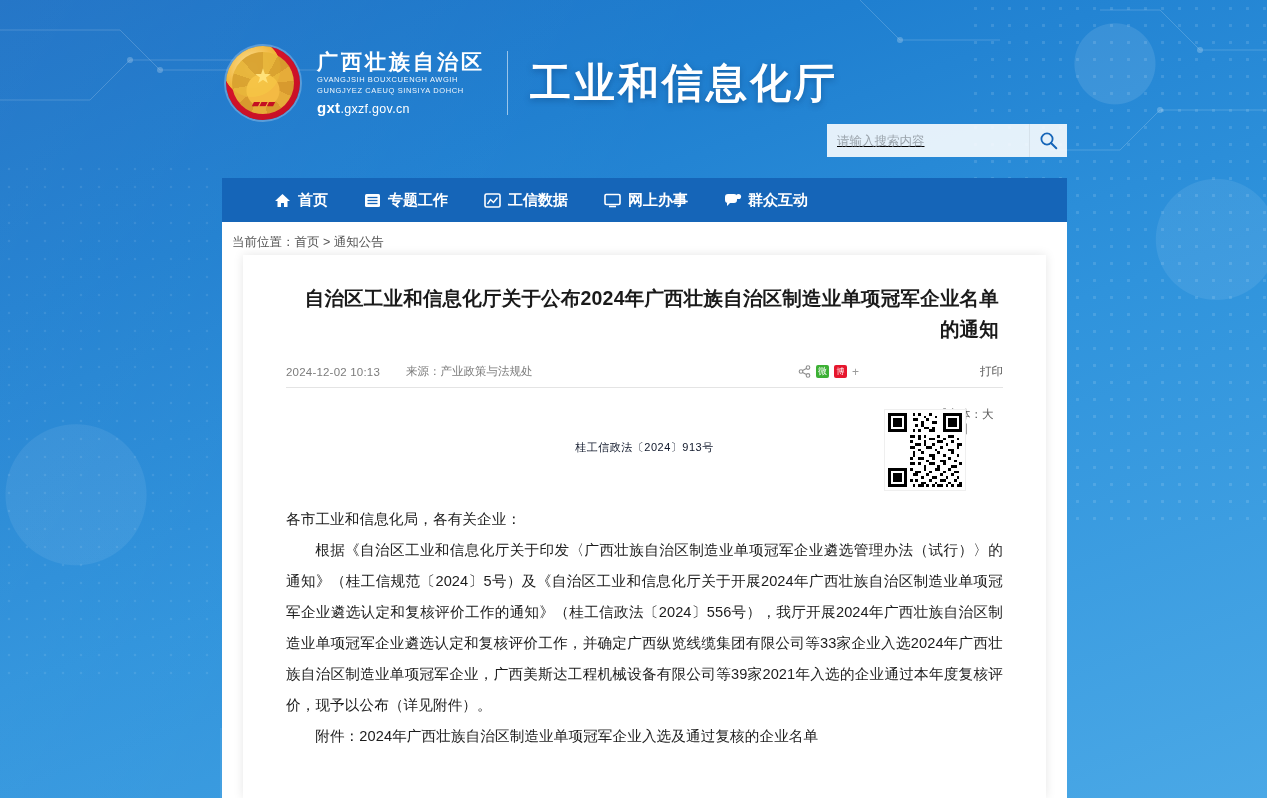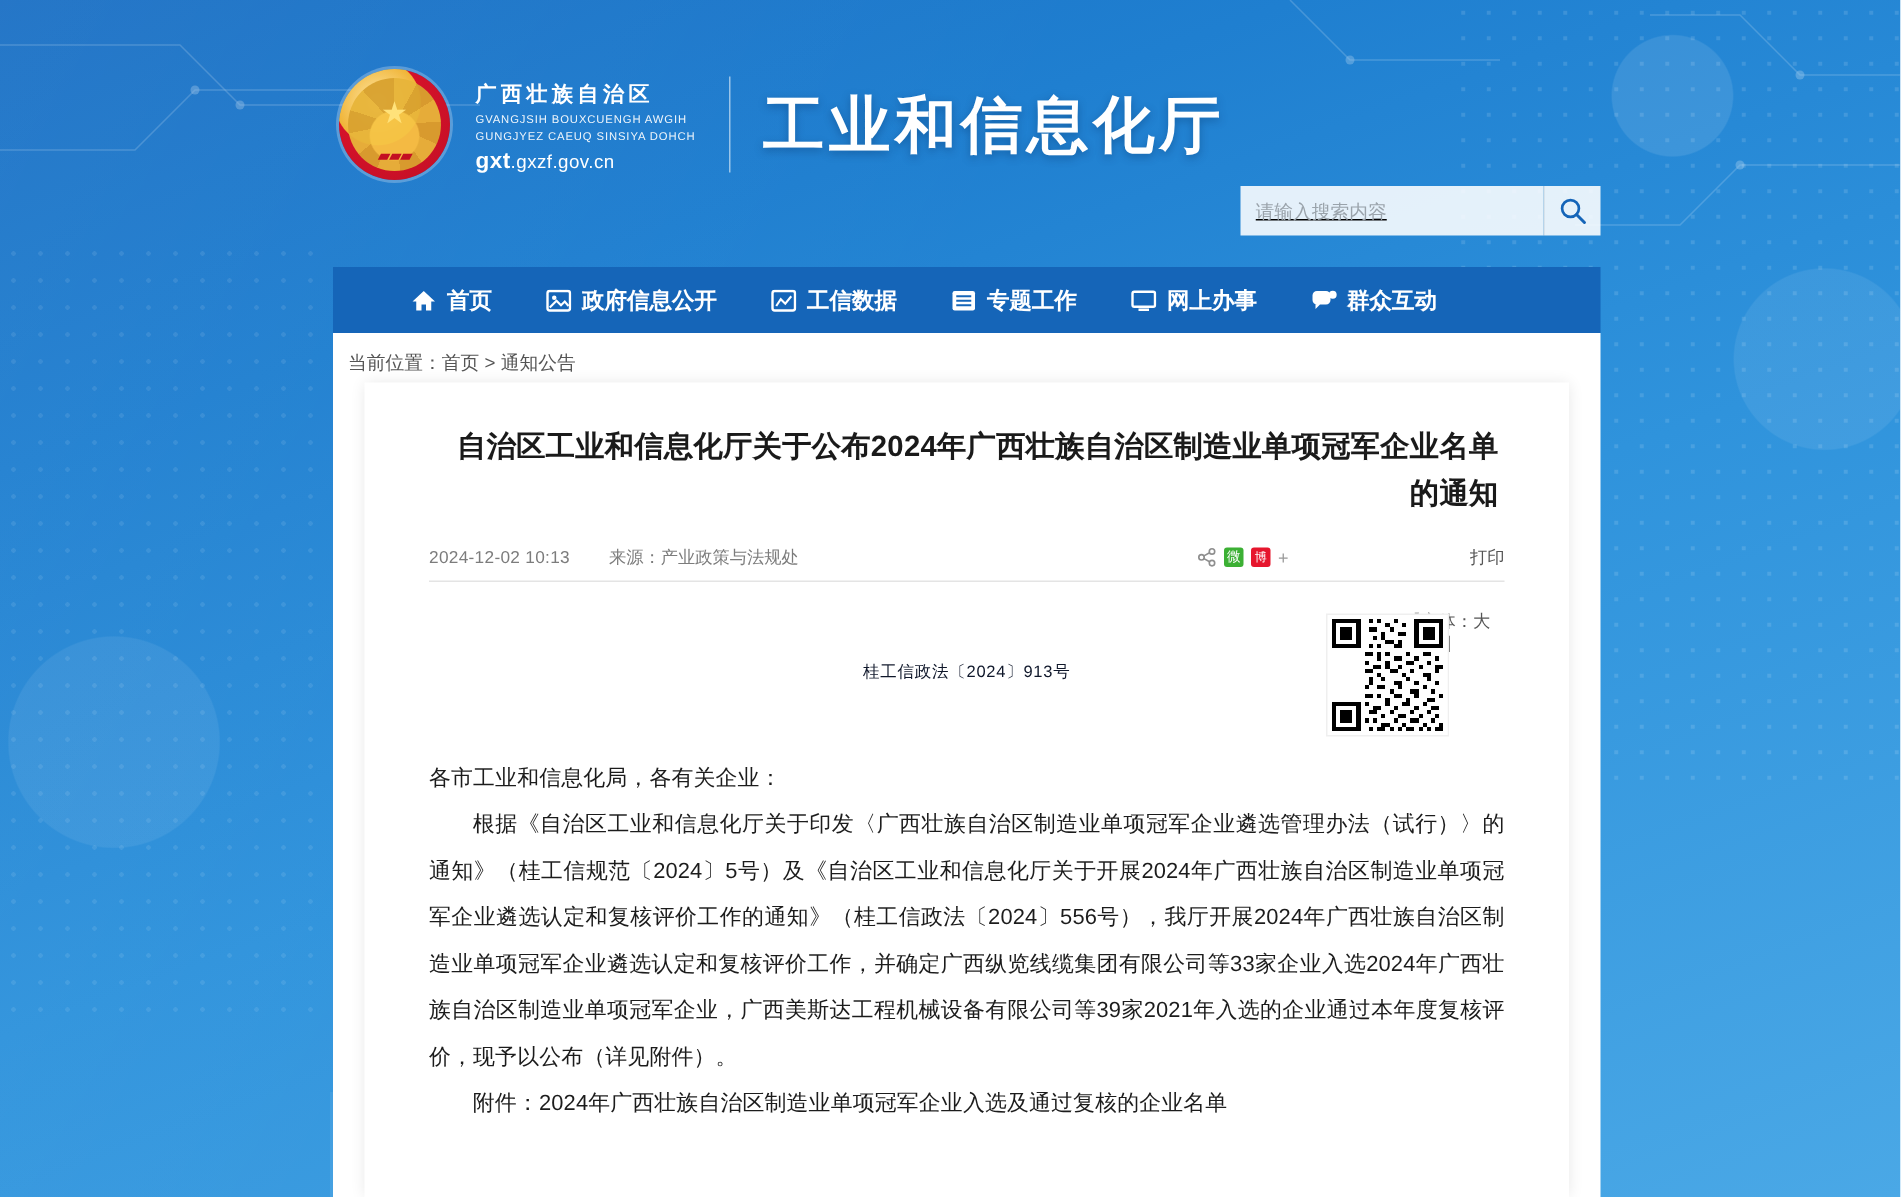--- a/index.html
+++ b/index.html
@@ -76,21 +76,21 @@
     color: #ffe27a; font-size: 20px; line-height: 20px;
   }
   .emblem .wheat {
     position: absolute; left: 50%; bottom: 10px; transform: translateX(-50%);
     color: #c40f22; font-size: 11px; letter-spacing: -1px;
   }
   .brand-text {
     margin-left: 17px; color: #ffffff;
   }
   .brand-cn {
-    font-size: 14px; font-weight: bold; letter-spacing: 3px; line-height: 24px;
+    font-size: 21px; font-weight: bold; letter-spacing: 3px; line-height: 24px;
   }
   .brand-py {
     font-size: 7.5px; letter-spacing: .6px; line-height: 11px; opacity: .93;
     white-space: nowrap;
   }
   .brand-url {
     font-size: 12.5px; letter-spacing: .3px; margin-top: 3px;
   }
   .brand-url b { font-size: 15px; }
   .brand-divider {
@@ -278,48 +278,38 @@
       <span class="ni">
         <svg width="17" height="15" viewBox="0 0 17 15">
             <path d="M8.5 1 L16 8 H13.5 V14 H10 V10 H7 V14 H3.5 V8 H1 Z" fill="#fff"></path>
           </svg>
       </span>
       <span>首页</span>
     </div>
     <div class="nav-item">
       <span class="ni">
         <svg width="17" height="15" viewBox="0 0 17 15">
-            <rect x="1" y="1" width="15" height="13" rx="1.5" fill="none" stroke="#fff" stroke-width="1.6"></rect>
-            <circle cx="5.5" cy="5.5" r="1.5" fill="#fff"></circle>
-            <path d="M2.5 12 L7 7.5 L10 10.5 L12.5 8 L15 11" stroke="#fff" stroke-width="1.4" fill="none"></path>
-          </svg>
-      </span>
-      <span>政府信息公开</span>
-    </div>
-    <div class="nav-item">
-      <span class="ni">
-        <svg width="17" height="15" viewBox="0 0 17 15">
-            <rect x="1" y="1" width="15" height="13" rx="1.5" fill="none" stroke="#fff" stroke-width="1.6"></rect>
-            <path d="M3.5 11 L6.5 6.5 L9.5 9.5 L13.5 4.5" stroke="#fff" stroke-width="1.4" fill="none"></path>
-          </svg>
-      </span>
-      <span>工信数据</span>
-    </div>
-    <div class="nav-item">
-      <span class="ni">
-        <svg width="17" height="15" viewBox="0 0 17 15">
             <rect x="1" y="1" width="15" height="13" rx="1.5" fill="#fff"></rect>
             <g stroke="#1565b8" stroke-width="1.3">
               <line x1="3.5" y1="4.5" x2="13.5" y2="4.5"></line>
               <line x1="3.5" y1="7.5" x2="13.5" y2="7.5"></line>
               <line x1="3.5" y1="10.5" x2="13.5" y2="10.5"></line>
             </g>
           </svg>
       </span>
       <span>专题工作</span>
+    </div>
+    <div class="nav-item">
+      <span class="ni">
+        <svg width="17" height="15" viewBox="0 0 17 15">
+            <rect x="1" y="1" width="15" height="13" rx="1.5" fill="none" stroke="#fff" stroke-width="1.6"></rect>
+            <path d="M3.5 11 L6.5 6.5 L9.5 9.5 L13.5 4.5" stroke="#fff" stroke-width="1.4" fill="none"></path>
+          </svg>
+      </span>
+      <span>工信数据</span>
     </div>
     <div class="nav-item">
       <span class="ni">
         <svg width="17" height="15" viewBox="0 0 17 15">
             <rect x="1" y="1.5" width="15" height="10" rx="1.2" fill="none" stroke="#fff" stroke-width="1.6"></rect>
             <line x1="5" y1="13.5" x2="12" y2="13.5" stroke="#fff" stroke-width="1.6"></line>
           </svg>
       </span>
       <span>网上办事</span>
     </div>

